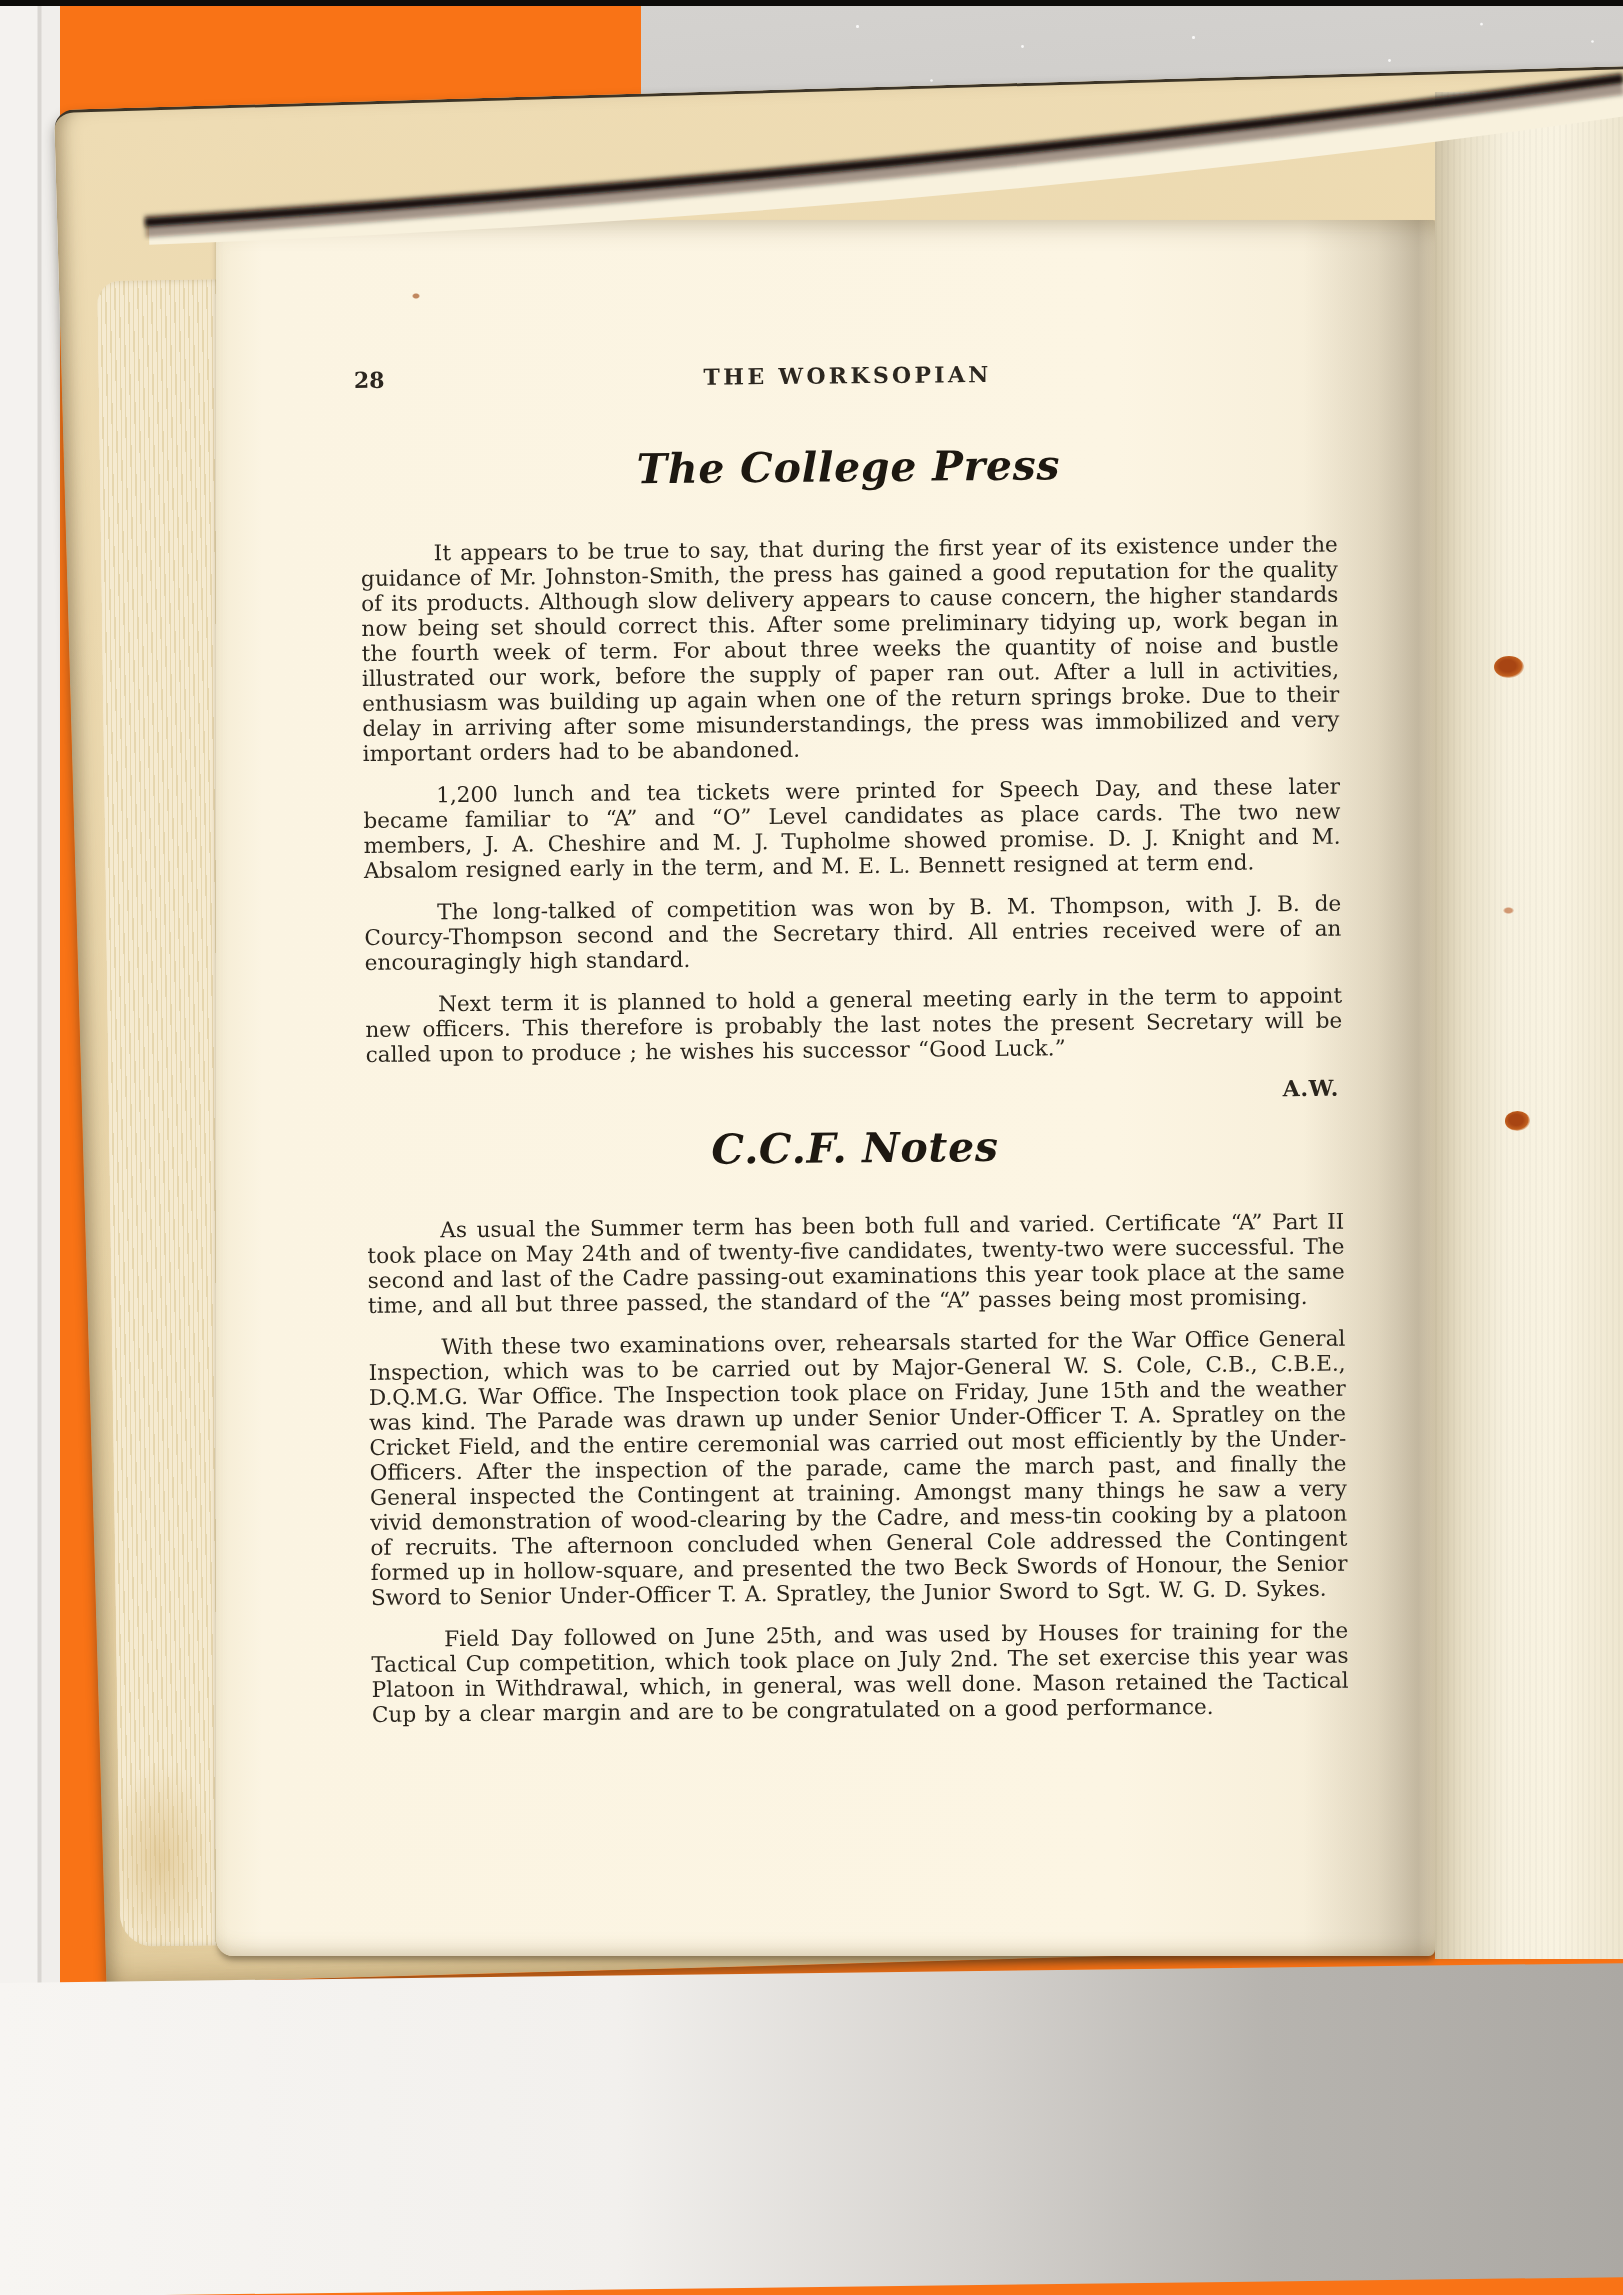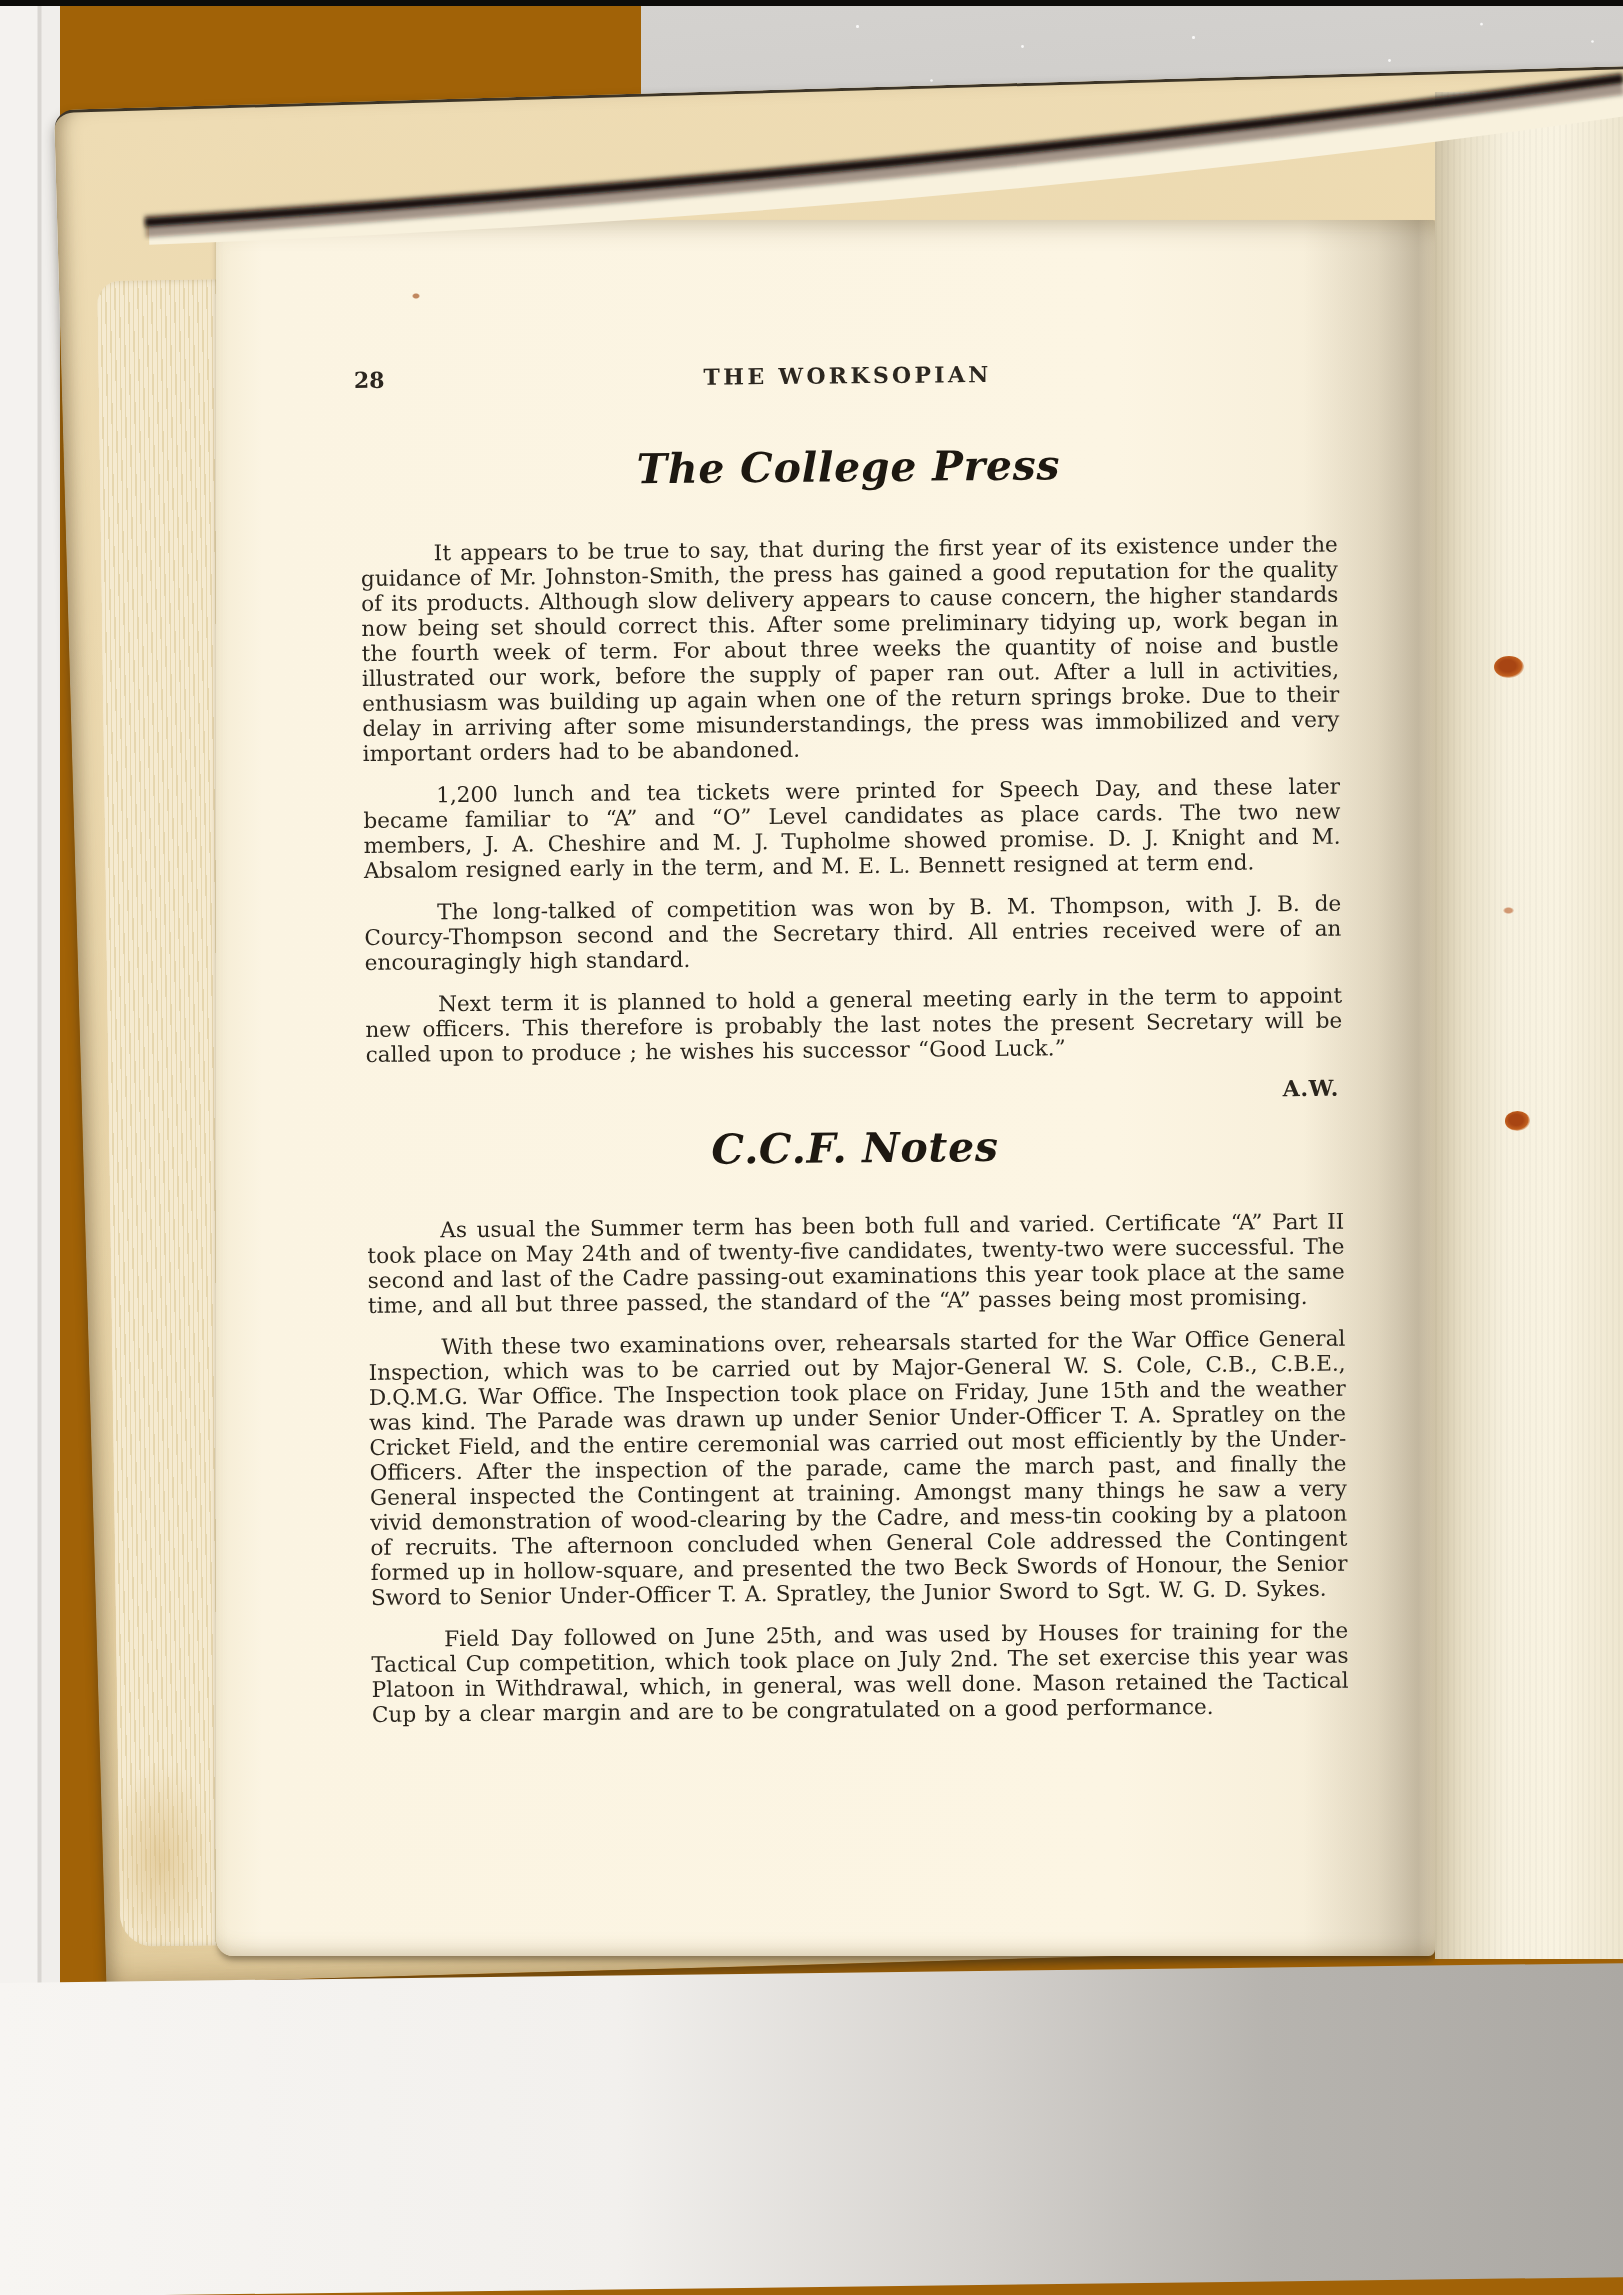--- a/index.html
+++ b/index.html
@@ -1,18 +1,18 @@
 <!DOCTYPE html>
 <html style="font-size:10.5px"><head>
 <meta charset="utf-8">
 <style>
   html,body{margin:0;padding:0;background:#9a9792;}
   .scene{
     position:relative;width:1623px;height:2295px;overflow:hidden;
-    background:#a16207;
+    background:#f97316;
     font-family:"DejaVu Serif","Liberation Serif",serif;
   }
   .scene *{position:absolute;box-sizing:border-box;}
 
   
   .left-col{left:0;top:0;width:60px;height:2295px;
     background:linear-gradient(90deg,#f4f2ef 0 37px,#d9d6d2 38px 41px,#f0eeeb 42px);}
   .grey-top{left:641px;top:0;width:982px;height:194px;background:linear-gradient(180deg,#d4d2cf,#ceccc9);
     transform:skewY(-4deg);transform-origin:left top;}
   .black-top{left:0;top:0;width:1623px;height:5.9px;background:#0d0c0a;}

